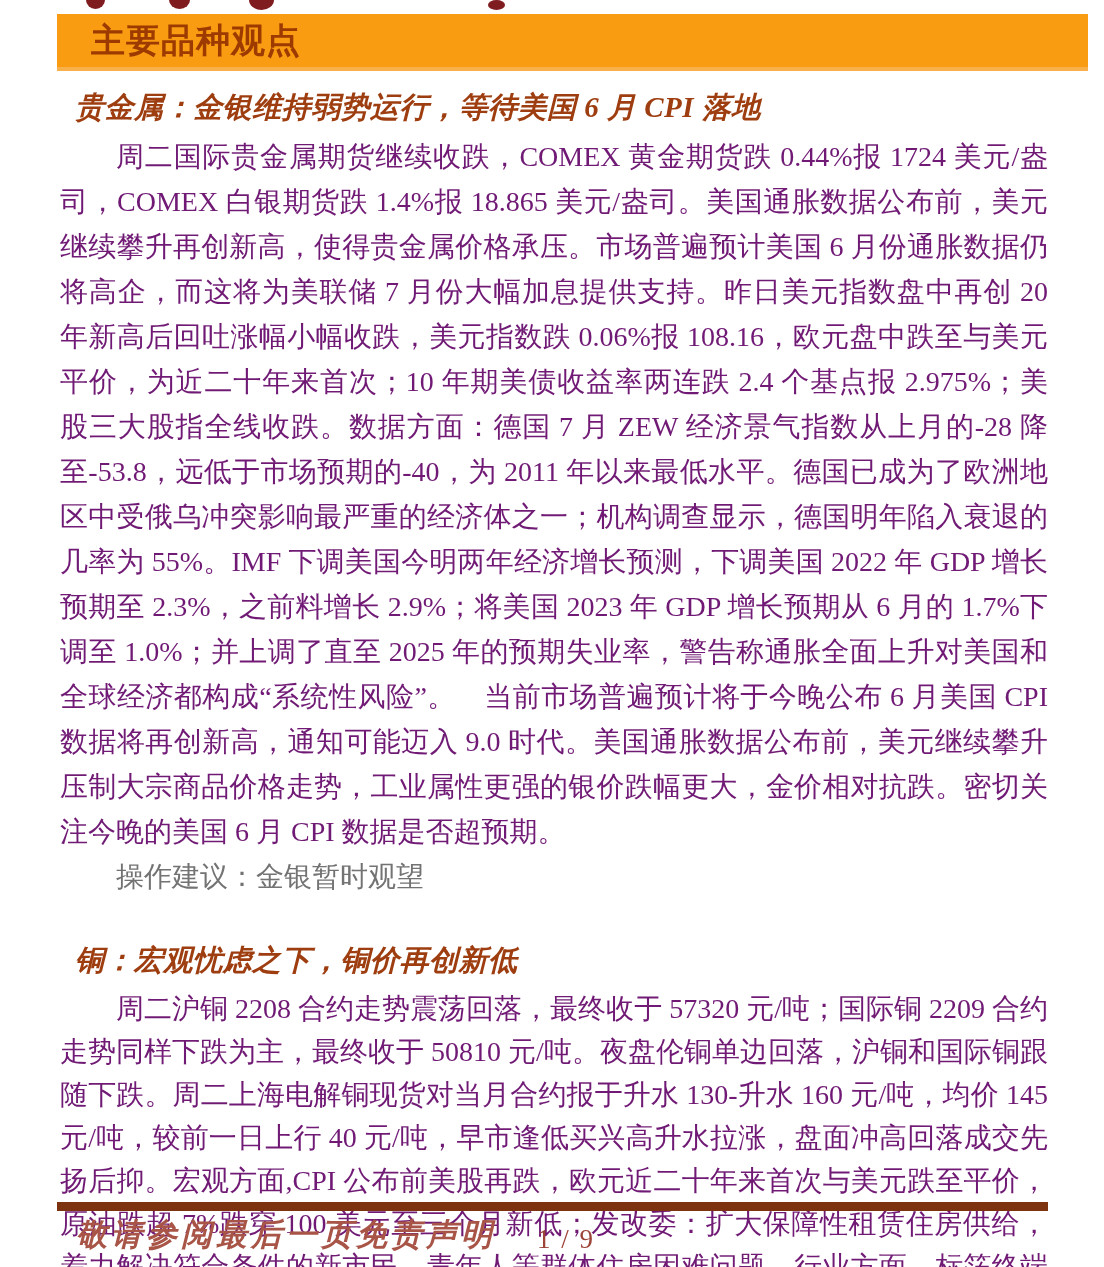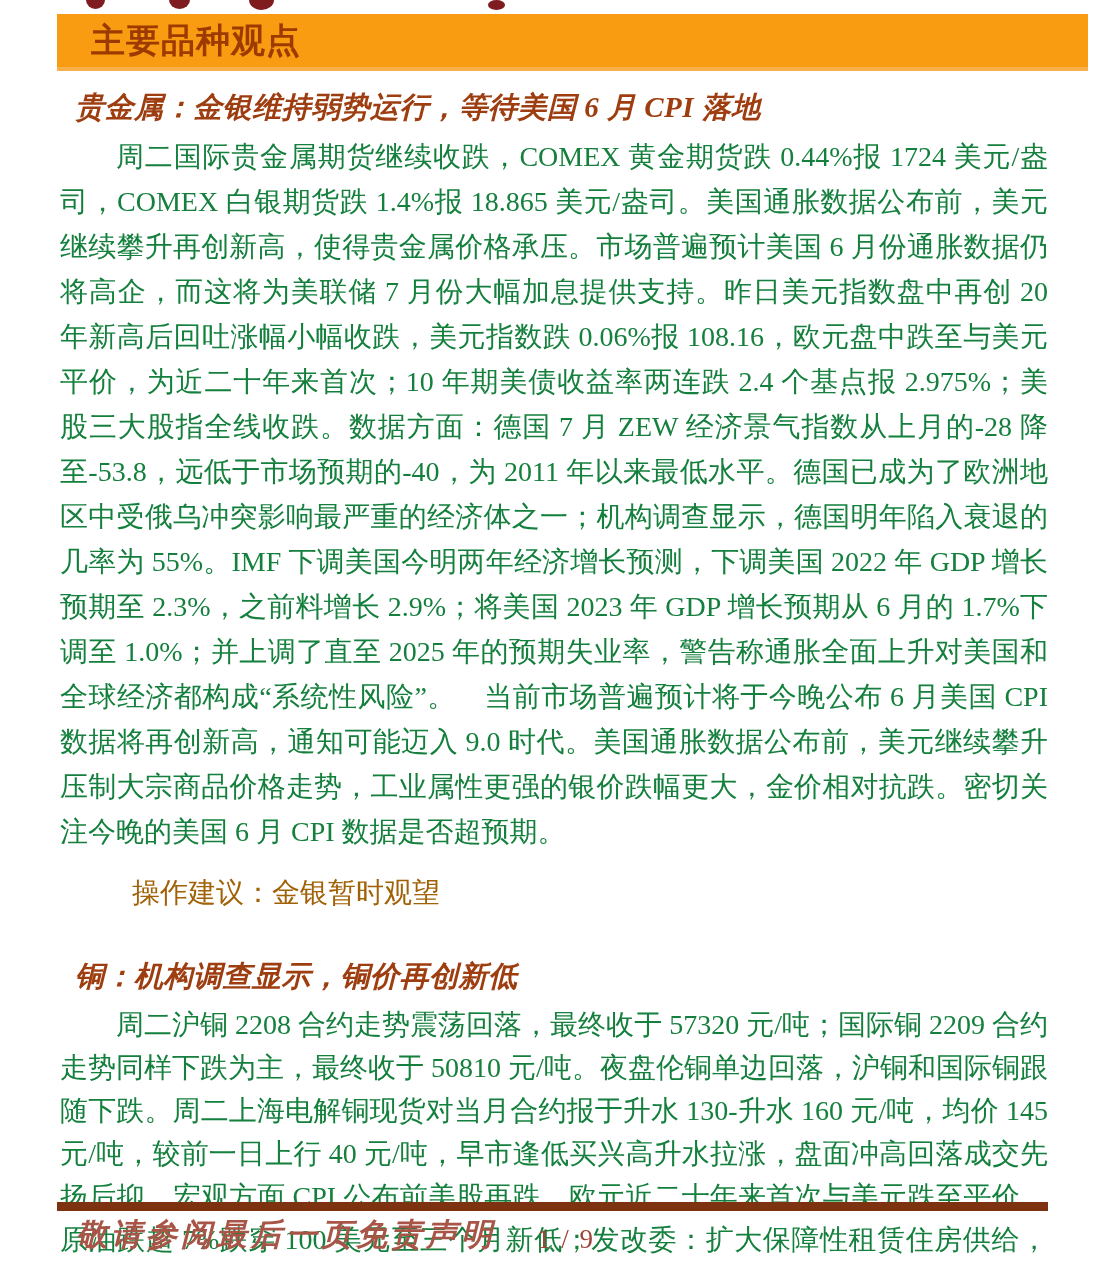--- a/index.html
+++ b/index.html
@@ -30,24 +30,24 @@
     font-weight:bold;font-size:34px;line-height:53px;
     color:#9c3a00;padding-left:34px;letter-spacing:1px;
   }
   .content{position:absolute;left:60px;top:86px;width:988px;}
   .sec-heading{
     font-weight:bold;font-size:29px;line-height:42px;
     color:#9e3e10;margin:0 0 6px 15px;letter-spacing:0.5px;font-style:italic;
   }
   .para{
     font-size:28px;line-height:45px;text-align:justify;
-    text-indent:2em;margin:0;color:#15803d;
+    text-indent:2em;margin:0;color:#701a75;
   }
   .para.copper{line-height:43px;}
-  .advice{font-size:28px;line-height:45px;text-indent:2em;margin:16px;color:#a16207;}
+  .advice{font-size:28px;line-height:45px;text-indent:2em;margin:0;color:#737373;}
   .sec2{margin-top:40px;}
   .sec2 .para{margin-top:2px;}
   
   .footer-rule{position:absolute;left:57px;top:1202px;width:991px;height:9px;background:#7e3310;}
   .footer-disclaimer{
     position:absolute;left:76px;top:1212px;
     font-style:italic;font-weight:bold;font-size:31px;line-height:46px;
     color:#a85548;letter-spacing:4px;
   }
   .page-number{
@@ -73,21 +73,21 @@
 
   <div class="content">
 
     <div>
       <h2 class="sec-heading">贵金属：金银维持弱势运行，等待美国 6 月 CPI 落地</h2>
       <p class="para">周二国际贵金属期货继续收跌，COMEX 黄金期货跌 0.44%报 1724 美元/盎司，COMEX 白银期货跌 1.4%报 18.865 美元/盎司。美国通胀数据公布前，美元继续攀升再创新高，使得贵金属价格承压。市场普遍预计美国 6 月份通胀数据仍将高企，而这将为美联储 7 月份大幅加息提供支持。昨日美元指数盘中再创 20 年新高后回吐涨幅小幅收跌，美元指数跌 0.06%报 108.16，欧元盘中跌至与美元平价，为近二十年来首次；10 年期美债收益率两连跌 2.4 个基点报 2.975%；美股三大股指全线收跌。数据方面：德国 7 月 ZEW 经济景气指数从上月的-28 降至-53.8，远低于市场预期的-40，为 2011 年以来最低水平。德国已成为了欧洲地区中受俄乌冲突影响最严重的经济体之一；机构调查显示，德国明年陷入衰退的几率为 55%。IMF 下调美国今明两年经济增长预测，下调美国 2022 年 GDP 增长预期至 2.3%，之前料增长 2.9%；将美国 2023 年 GDP 增长预期从 6 月的 1.7%下调至 1.0%；并上调了直至 2025 年的预期失业率，警告称通胀全面上升对美国和全球经济都构成“系统性风险”。　当前市场普遍预计将于今晚公布 6 月美国 CPI 数据将再创新高，通知可能迈入 9.0 时代。美国通胀数据公布前，美元继续攀升压制大宗商品价格走势，工业属性更强的银价跌幅更大，金价相对抗跌。密切关注今晚的美国 6 月 CPI 数据是否超预期。</p>
       <p class="advice">操作建议：金银暂时观望</p>
     </div>
 
     <div class="sec2">
-      <h2 class="sec-heading">铜：机构调查显示，铜价再创新低</h2>
+      <h2 class="sec-heading">铜：宏观忧虑之下，铜价再创新低</h2>
       <p class="para copper">周二沪铜 2208 合约走势震荡回落，最终收于 57320 元/吨；国际铜 2209 合约走势同样下跌为主，最终收于 50810 元/吨。夜盘伦铜单边回落，沪铜和国际铜跟随下跌。周二上海电解铜现货对当月合约报于升水 130-升水 160 元/吨，均价 145 元/吨，较前一日上行 40 元/吨，早市逢低买兴高升水拉涨，盘面冲高回落成交先扬后抑。宏观方面,CPI 公布前美股再跌，欧元近二十年来首次与美元跌至平价，原油跌超 7%跌穿 100 美元至三个月新低；发改委：扩大保障性租赁住房供给，着力解决符合条件的新市民、青年人等群体住房困难问题。行业方面，标箔终端需求负反馈加剧，拖累 7 月铜箔开工率下行；6 月铜板带企业开工率回</p>
     </div>
 
   </div>
 
   <div class="footer-rule"></div>
   <div class="footer-disclaimer">敬请参阅最后一页免责声明</div>
   <div class="page-number">1 / 9</div>
 
 </div>

